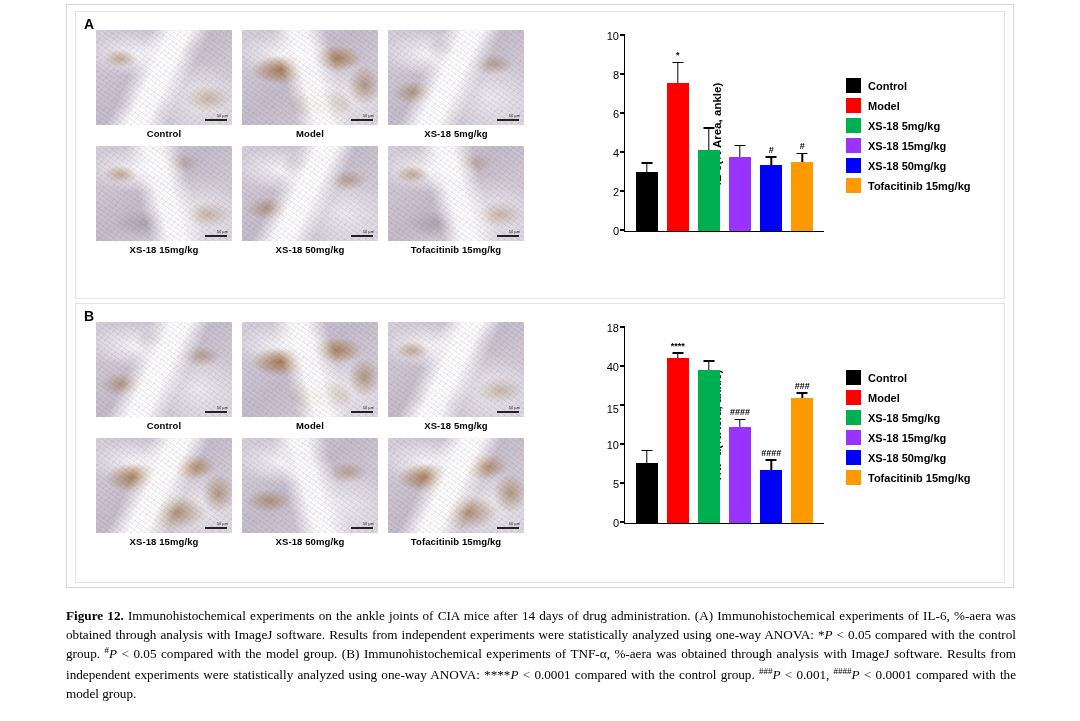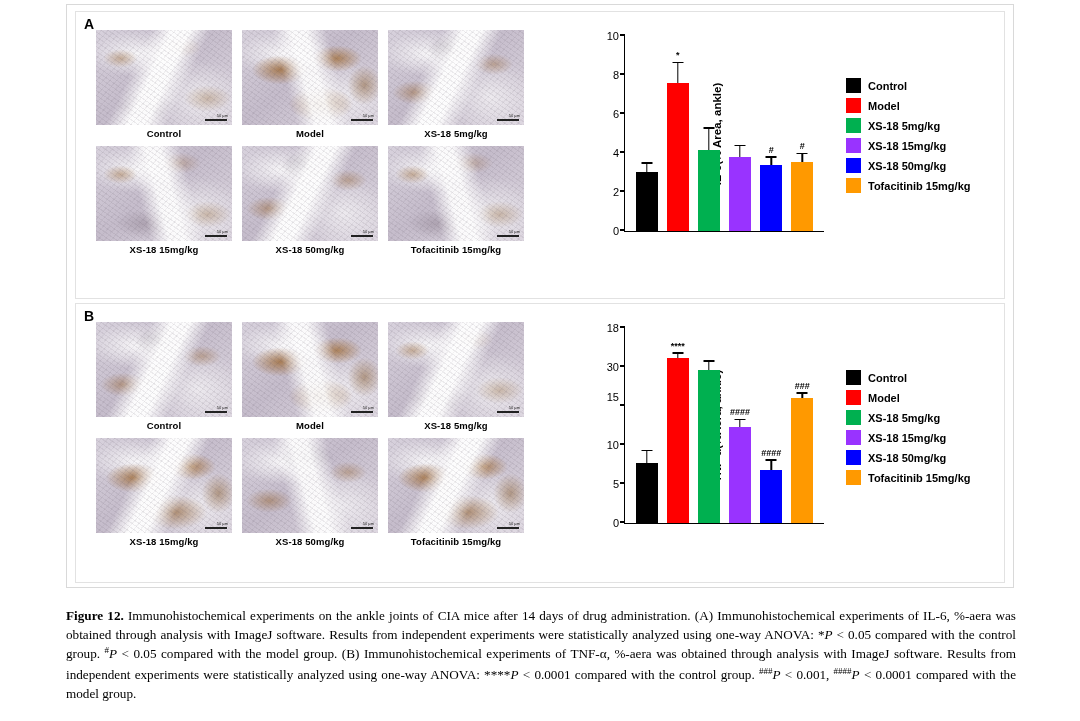--- a/index.html
+++ b/index.html
@@ -569,23 +569,23 @@
                 <div class="sig" style="bottom: 132.48px;">###</div>
                 <div class="bar" style="height: 124.8px; background: rgb(255, 153, 0);"></div>
               </div>
             </div>
         <div class="ytick" style="bottom: 0px;">0</div>
             <div class="ytickmark" style="bottom: 0px;"></div>
             <div class="ytick" style="bottom: 39px;">5</div>
             <div class="ytickmark" style="bottom: 39px;"></div>
             <div class="ytick" style="bottom: 78px;">10</div>
             <div class="ytickmark" style="bottom: 78px;"></div>
-            <div class="ytick" style="bottom: 126px;">15</div>
+            <div class="ytick" style="bottom: 114px;">15</div>
             <div class="ytickmark" style="bottom: 117px;"></div>
-            <div class="ytick" style="bottom: 156px;">30</div>
+            <div class="ytick" style="bottom: 156px;">40</div>
             <div class="ytickmark" style="bottom: 156px;"></div>
             <div class="ytick" style="bottom: 195px;">18</div>
             <div class="ytickmark" style="bottom: 195px;"></div>
           </div>
         <div class="legend" id="legend-1">
             <div class="legend-row">
               <span class="swatch" style="background: rgb(0, 0, 0);"></span>
               <span class="legend-label">Control</span>
             </div>
             <div class="legend-row">

